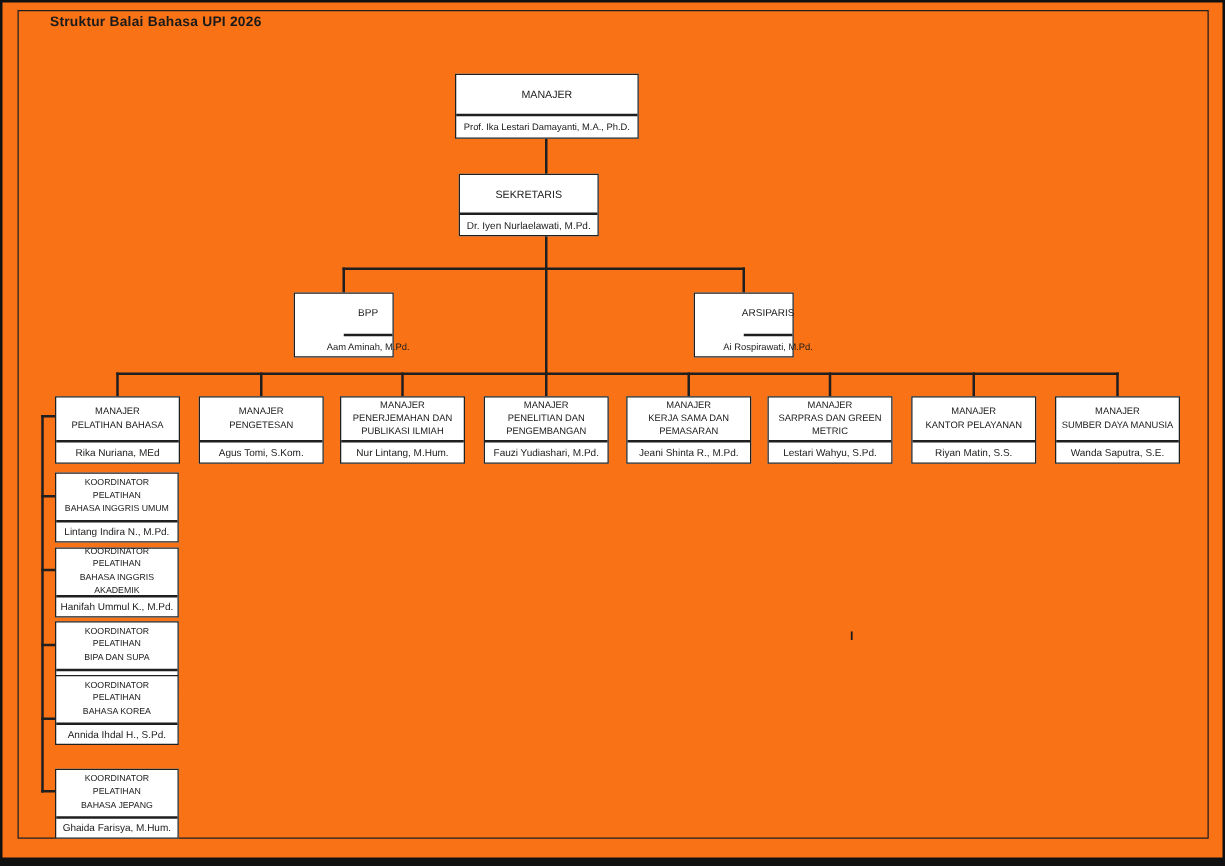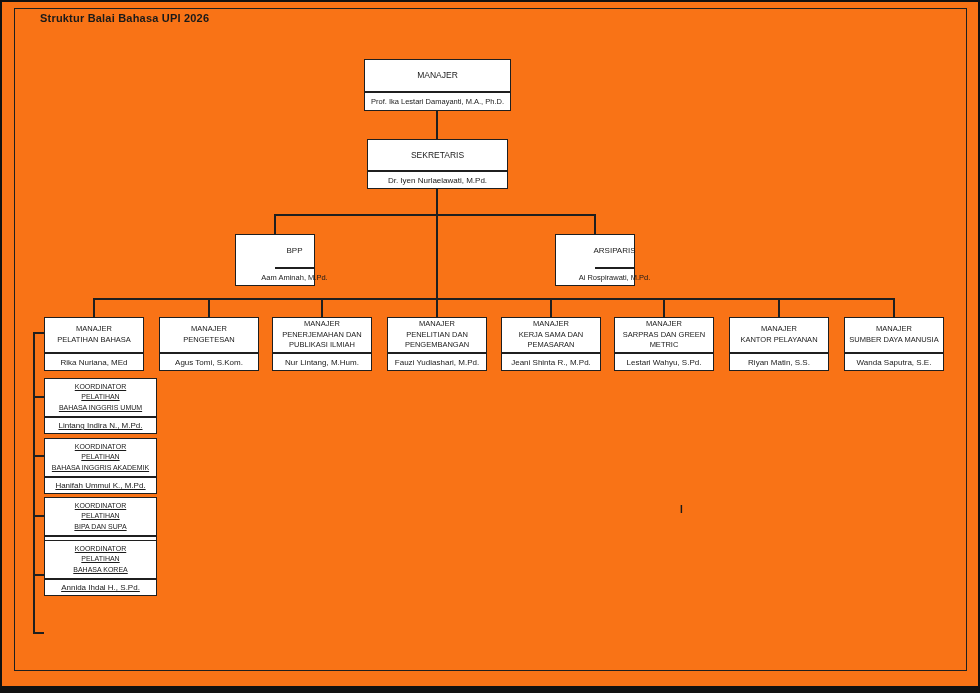--- a/index.html
+++ b/index.html
@@ -41,35 +41,35 @@
     text-align:center;white-space:nowrap;
   }
   .line{position:absolute;background:#1f1f1f;}
   .stray{position:absolute;font-size:10px;font-weight:bold;}
 
   
   .kepala      {left:362px;top:57px;width:147px;}
   .kepala .u-title{height:29px;font-size:8.5px;}
   .kepala .u-name {height:17px;font-size:7.5px;}
 
-  .sekretaris  {left:365px;top:137px;width:141px;}
+  .sekretaris  {left:365px;top:137px;width:112px;}
   .sekretaris .u-title{height:28px;font-size:8.5px;}
   .sekretaris .u-name {height:16px;font-size:8px;}
 
   .staffbox{width:80px;top:232px;padding-left:39px;}
   .staffbox .u-title{height:30px;font-size:8px;}
   .staffbox .u-name {height:16px;font-size:7.5px;}
   .bpp{left:233px;}
   .arsiparis{left:553px;}
 
   .manager{width:100px;top:315px;}
   .manager .u-title{height:32px;font-size:7.5px;}
   .manager .u-name {height:16px;font-size:8px;}
 
-  .koord{left:42px;width:113px;text-decoration:underline;}
+  .koord{left:42px;width:99px;}
   .koord .u-title{height:35px;font-size:7px;}
   .koord .u-name {height:15px;font-size:8px;}
 </style>
 </head>
 <body>
 
 <div class="stage">
   <div class="inner-frame"></div>
 
   <div class="doc-title">Struktur Balai Bahasa UPI 2026</div>
@@ -178,15 +178,21 @@
 PELATIHAN
 BIPA DAN SUPA</div>
     <div class="u-name">Salma Hanifah Y., M.Pd.</div>
   </div>
   <div class="unit koord" style="top:538px">
     <div class="u-title">KOORDINATOR
 PELATIHAN
 BAHASA KOREA</div>
     <div class="u-name">Annida Ihdal H., S.Pd.</div>
   </div>
+  <div class="unit koord" style="top:613px">
+    <div class="u-title">KOORDINATOR
+PELATIHAN
+BAHASA JEPANG</div>
+    <div class="u-name">Ghaida Farisya, M.Hum.</div>
+  </div>
 
   <div class="stray" style="left:678px;top:502px">I</div>
 </div>
 
 </body></html>

